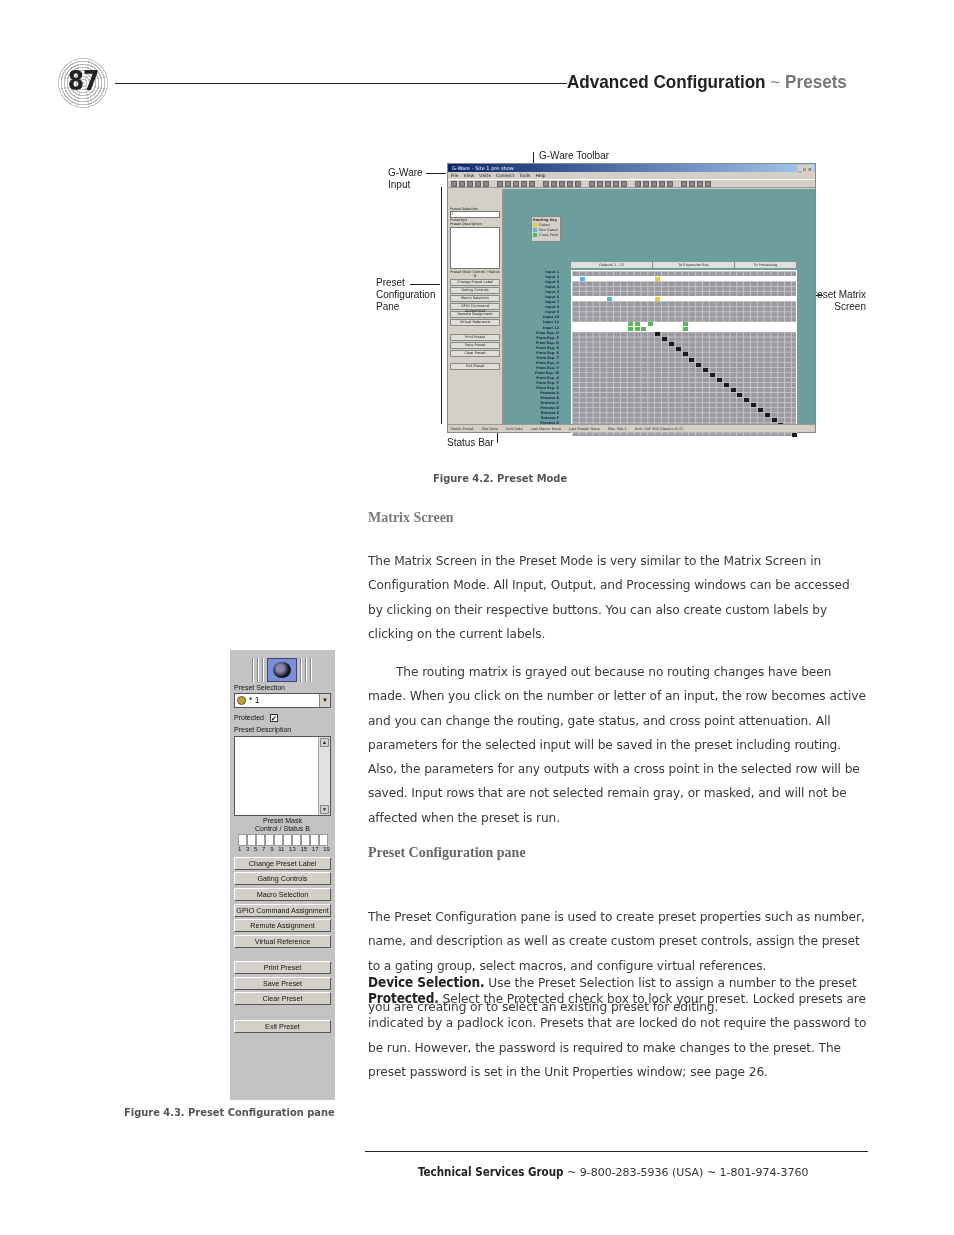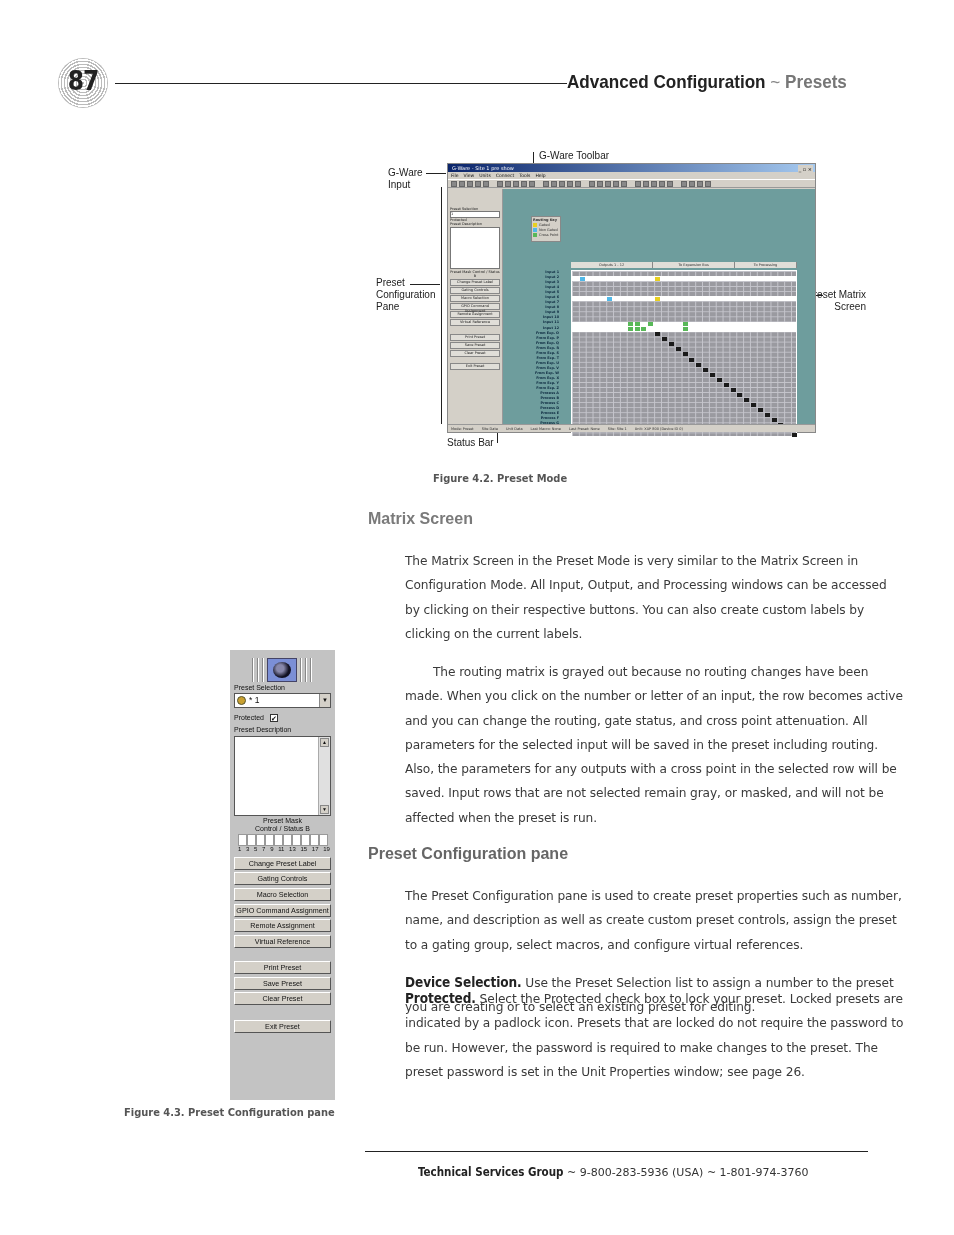--- a/index.html
+++ b/index.html
@@ -47,23 +47,23 @@
   .group-bar { position: absolute; left: 68px; top: 73px; width: 226px; height: 6px; background: #e0ded8; display: flex; font-size: 3.5px; }
   .group-bar div { border-right: 1px solid #888; text-align: center; line-height: 6px; }
 
   .annot { position: absolute; font-family: "Liberation Sans", sans-serif; font-size: 10px; color: #222; line-height: 12px; }
   .arrow-h { position: absolute; height: 1px; background: #222; }
   .arrow-v { position: absolute; width: 1px; background: #222; }
   .bracket { position: absolute; border-left: 1px solid #222; }
 
   .caption { position: absolute; font-family: "DejaVu Sans Condensed","DejaVu Sans", sans-serif; font-weight: bold; font-size: 11px; color: #555; white-space: nowrap; }
 
-  .h2 { position: absolute; left: 368px; font-family: Liberation Sans, sans-serif; font-weight: bold; font-size: 16px; color: #7a7a7a; }
+  .h2 { position: absolute; left: 368px; font-family: Liberation Serif, serif; font-weight: bold; font-size: 14px; color: #7a7a7a; }
   .h2.dark { color: #666; }
-  .para { position: absolute; left: 368px; width: 500px; font-family: "DejaVu Sans", sans-serif; font-size: 12.2px; line-height: 24.3px; color: #3a3a3a; letter-spacing: -0.1px; margin-left: 37px; }
+  .para { position: absolute; left: 368px; width: 500px; font-family: "DejaVu Sans", sans-serif; font-size: 12.2px; line-height: 24.3px; color: #3a3a3a; letter-spacing: -0.1px; }
   .para .lead { font-family: "DejaVu Sans Condensed","DejaVu Sans", sans-serif; font-weight: bold; color: #222; font-size: 13.5px; }
   .indent { text-indent: 28px; }
 
   
   .fig43 { position: absolute; left: 230px; top: 650px; width: 105px; height: 450px; background: #c3c3c3; font-family: "Liberation Sans", sans-serif; color: #111; }
   .fig43 .topstrip { position: absolute; left: 3px; top: 5px; width: 98px; height: 30px; display: flex; align-items: center; justify-content: center; gap: 3px; }
   .fig43 .vbar { width: 2px; height: 24px; border-left: 1px solid #888; border-right: 1px solid #fff; }
   .fig43 .logo { width: 30px; height: 24px; background: #7b8fd6; border: 1px solid #446; display: flex; align-items: center; justify-content: center; }
   .fig43 .logo i { display:block; width: 18px; height: 16px; border-radius: 50%; background: radial-gradient(circle at 40% 40%, #88a 0 25%, #112 60%); }
   .fig43 .lbl { position: absolute; left: 4px; font-size: 7px; }
@@ -275,21 +275,21 @@
       <span>Unit: XAP 800 (Device ID 0)</span>
     </div>
 </div>
 <div class="caption" style="left:433px; top:472px;text-align:right;">Figure 4.2. Preset Mode</div>
 
 <div class="h2" style="top:510px;">Matrix Screen</div>
 <div class="para" style="top:549px;">The Matrix Screen in the Preset Mode is very similar to the Matrix Screen in Configuration Mode. All Input, Output, and Processing windows can be accessed by clicking on their respective buttons.  You can also create custom labels by clicking on the current labels.</div>
 <div class="para indent" style="top:660px;">The routing matrix is grayed out because no routing changes have been made. When you click on the number or letter of an input, the row becomes active and you can change the routing, gate status, and cross point attenuation.  All parameters for the selected input will be saved in the preset including routing. Also, the parameters for any outputs with a cross point in the selected row will be saved.  Input rows that are not selected remain gray, or masked, and will not be affected when the preset is run.</div>
 
 <div class="h2 dark" style="top:845px;">Preset Configuration pane</div>
-<div class="para" style="top:884px;">The Preset Configuration pane is used to create preset properties such as number, name, and description as well as create custom preset controls, assign the preset to a gating group, select macros, and configure virtual references.</div>
+<div class="para" style="top:905px;">The Preset Configuration pane is used to create preset properties such as number, name, and description as well as create custom preset controls, assign the preset to a gating group, select macros, and configure virtual references.</div>
 <div class="para" style="top:970px;"><span class="lead">Device Selection.</span><span> Use the Preset Selection list to assign a number to the preset you are creating or to select an existing preset for editing.</span></div>
 <div class="para" style="top:986px;"><span class="lead">Protected.</span><span> Select the Protected check box to lock your preset.  Locked presets are indicated by a padlock icon.  Presets that are locked do not require the password to be run.  However, the password is required to make changes to the preset.  The preset password is set in the Unit Properties window; see page 26.</span></div>
 
 <div class="fig43">
   <div class="topstrip">
     <div class="vbar"></div>
       <div class="vbar"></div>
       <div class="vbar"></div>
     <div class="logo">
         <i></i>

